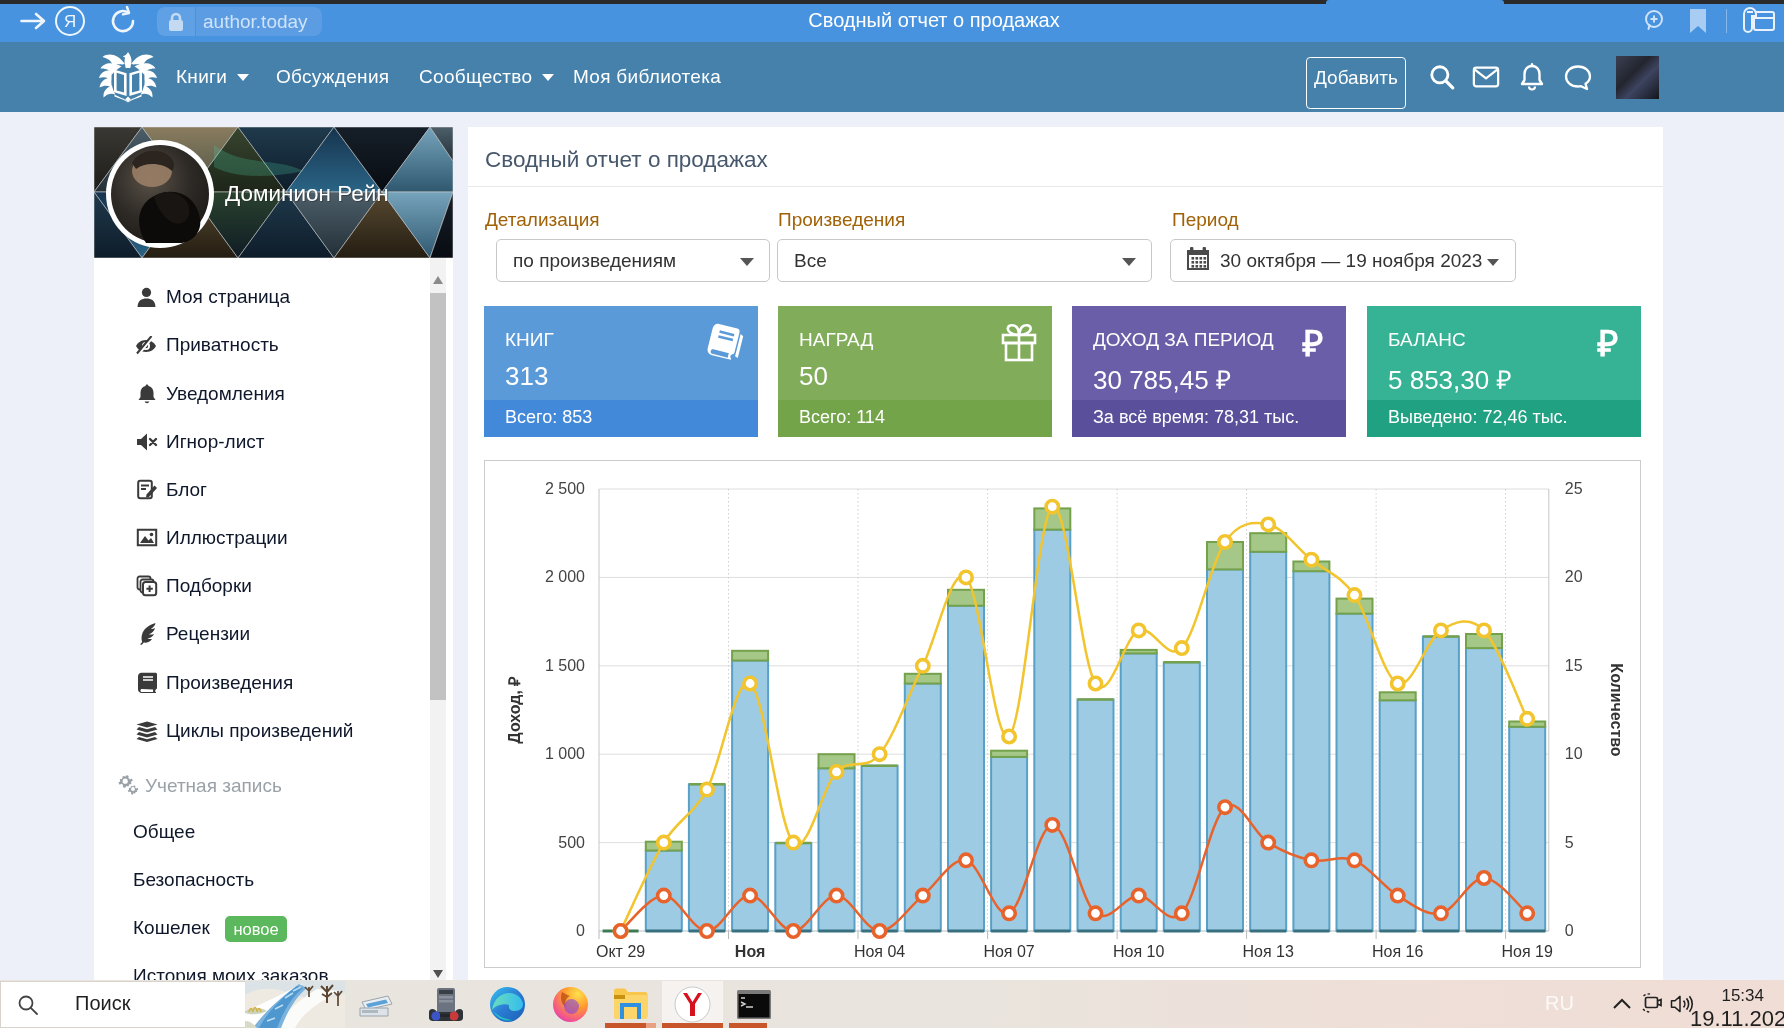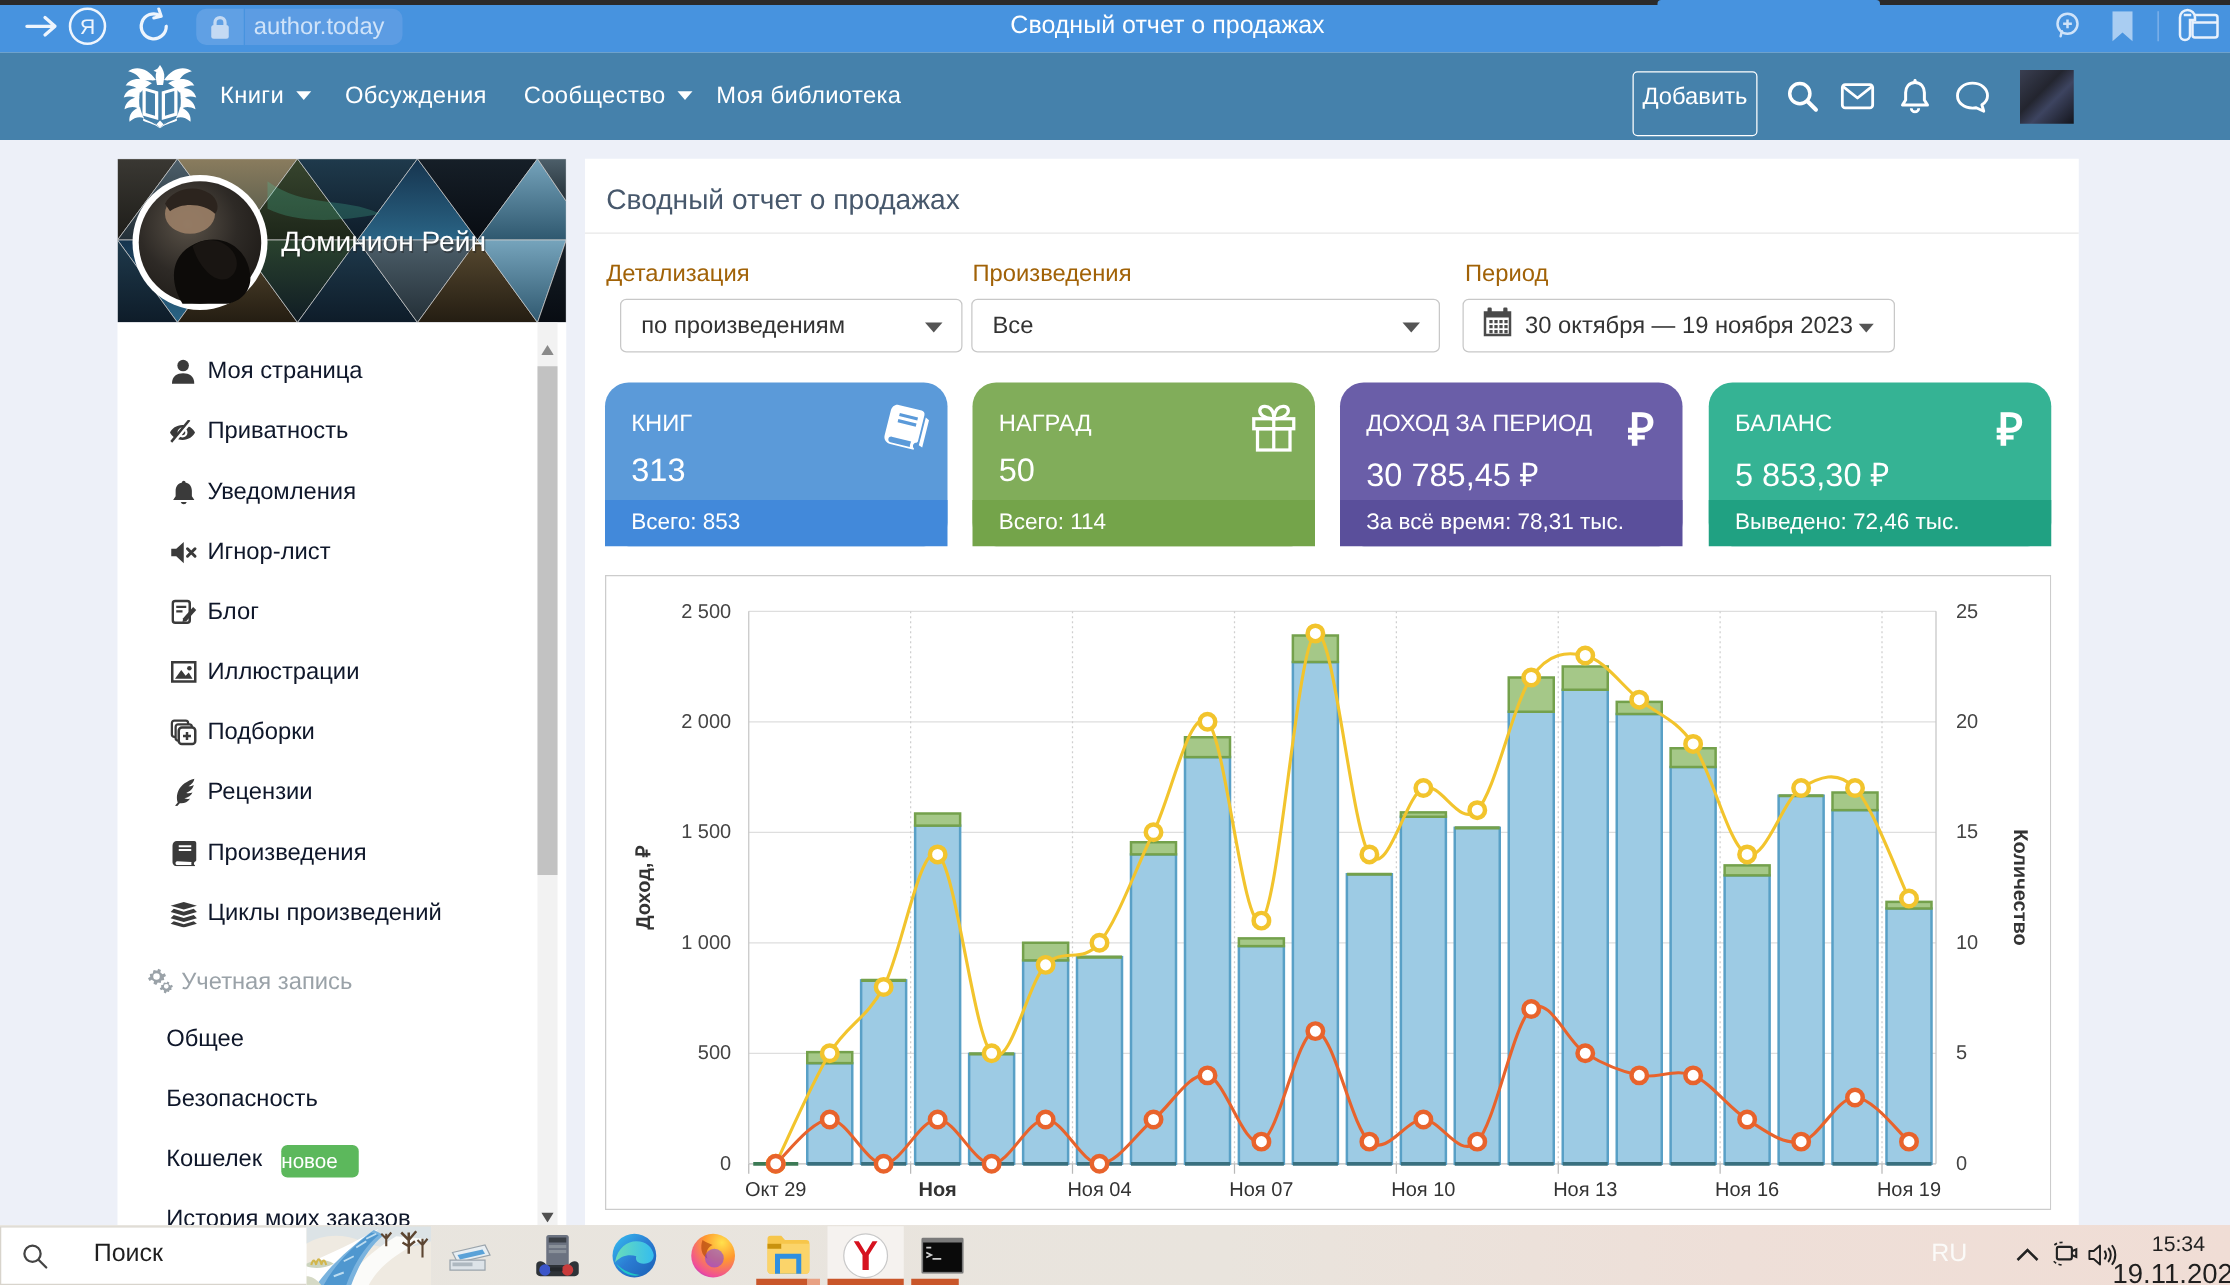--- a/index.html
+++ b/index.html
@@ -27,21 +27,21 @@
 .mtext { left:166px; color:#0f172a; font-size:19px; white-space:nowrap; }
 #scrolltrack { left:430px; top:258px; width:16px; height:722px; background:#f2f2f2; }
 #scrollthumb { left:430px; top:293px; width:16px; height:407px; background:#c2c2c2; }
 
 #maincard { left:468px; top:127px; width:1195px; height:853px; background:#fff; }
 #mtitle { left:485px; top:147px; font-size:22.5px; color:#47586c; }
 #mtitlehr { left:468px; top:186px; width:1195px; height:1px; background:#e8e8e8; }
 .flabel { top:209px; font-size:19px; color:#a16207; }
 .fselect { top:239px; height:43px; background:#fff; border:1px solid #c8c8c8; border-radius:5px; font-size:19px; color:#333; line-height:41px; padding-left:16px; }
 .caret { width:0; height:0; border-left:7px solid transparent; border-right:7px solid transparent; border-top:8px solid #555; }
-.scard { top:306px; width:274px; height:131px; color:#fff;border-radius:19px; }
+.scard { top:306px; width:274px; height:131px; color:#fff; }
 .scard .slabel { left:21px; top:23px; font-size:19px; position:absolute; }
 .scard .snum { left:21px; top:55px; font-size:26px; position:absolute; }
 .scard .sfoot { left:0; top:94px; width:100%; height:37px; position:absolute; }
 .scard .sfoot span { position:absolute; left:21px; top:7px; font-size:18px; }
 .scard .sico { position:absolute; right:13px; top:17px; width:40px; height:40px; }
 </style>
 </head>
 <body>
 
 <div class="abs" id="chrome"></div>
@@ -294,21 +294,21 @@
 <svg class="abs" style="left:113px;top:774px" width="26" height="24" viewBox="0 0 26 24">
     <g fill="#9aa2a8">
       <path d="M10 2 L12.8 2.6 L13.6 1 L15.8 2 L15.2 3.8 L17 5.4 L18.8 4.6 L19.8 6.8 L18 7.8 L18.4 10 L16 10.4 L15.6 12.4 L13.2 12 L12 14 L9.8 13 L10.2 11 L8.4 9.8 L6.6 10.8 L5.4 8.6 L7.2 7.4 L6.8 5.2 L9.2 4.8 L9.6 2.8 Z M12.2 9.8 A2.6 2.6 0 1 0 12.2 4.6 A2.6 2.6 0 0 0 12.2 9.8 Z"></path>
       <path d="M18.5 12 L20.3 12.4 L20.9 11.2 L22.5 12 L22 13.3 L23.3 14.4 L24.6 13.8 L25.3 15.4 L24 16.2 L24.3 17.8 L22.5 18.1 L22.2 19.6 L20.4 19.2 L19.6 20.7 L18 19.9 L18.3 18.4 L17 17.5 L15.7 18.2 L14.8 16.6 L16.1 15.7 L15.8 14.1 L17.6 13.8 L17.9 12.3 Z M20 16.9 A1.9 1.9 0 1 0 20 13.1 A1.9 1.9 0 0 0 20 16.9 Z"></path>
     </g>
   </svg>
 <div class="abs mtext" style="left:145px;top:775px;color:#9aa2a8">Учетная запись</div>
 <div class="abs mtext" style="left:133px;top:821px">Общее</div>
 <div class="abs mtext" style="left:133px;top:869px">Безопасность</div>
 <div class="abs mtext" style="left:133px;top:917px">Кошелек</div>
-<div class="abs" style="left:225px;top:916px;width:62px;height:26px;background:#5cb85c;border-radius:5px;color:#fff;font-size:16.5px;line-height:26px">новое</div>
+<div class="abs" style="left:225px;top:916px;width:62px;height:26px;background:#5cb85c;border-radius:5px;color:#fff;font-size:16.5px;text-align:center;line-height:26px">новое</div>
 <div class="abs mtext" style="left:133px;top:965px">История моих заказов</div>
 
 <div class="abs" id="maincard"></div>
 <div class="abs" id="mtitle">Сводный отчет о продажах</div>
 <div class="abs" id="mtitlehr"></div>
 <div class="abs flabel" style="left:485px">Детализация</div>
 <div class="abs flabel" style="left:778px">Произведения</div>
 <div class="abs flabel" style="left:1172px">Период</div>
 <div class="abs fselect" style="left:496px;width:274px">по произведениям<span class="abs caret" style="right:15px;top:18px"></span></div>
 <div class="abs fselect" style="left:777px;width:375px">Все<span class="abs caret" style="right:15px;top:18px"></span></div>

